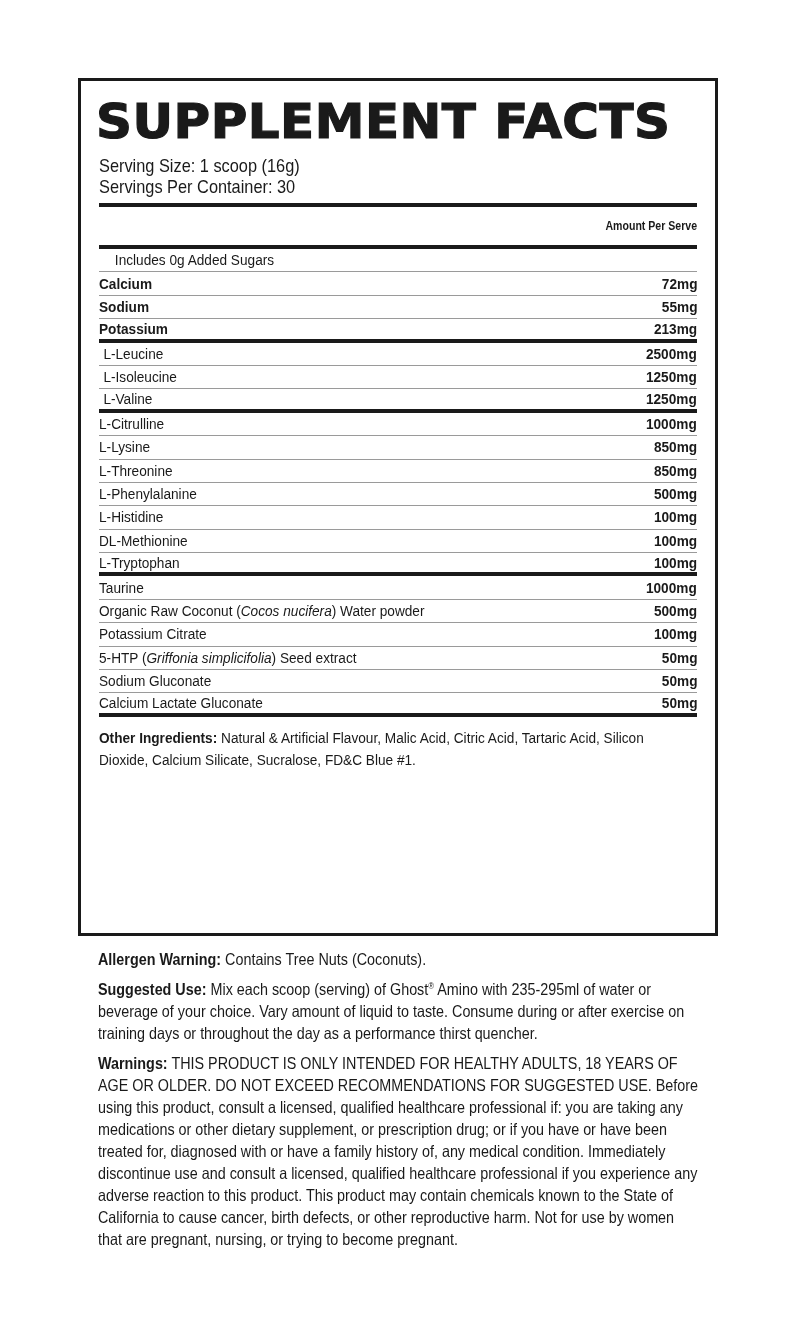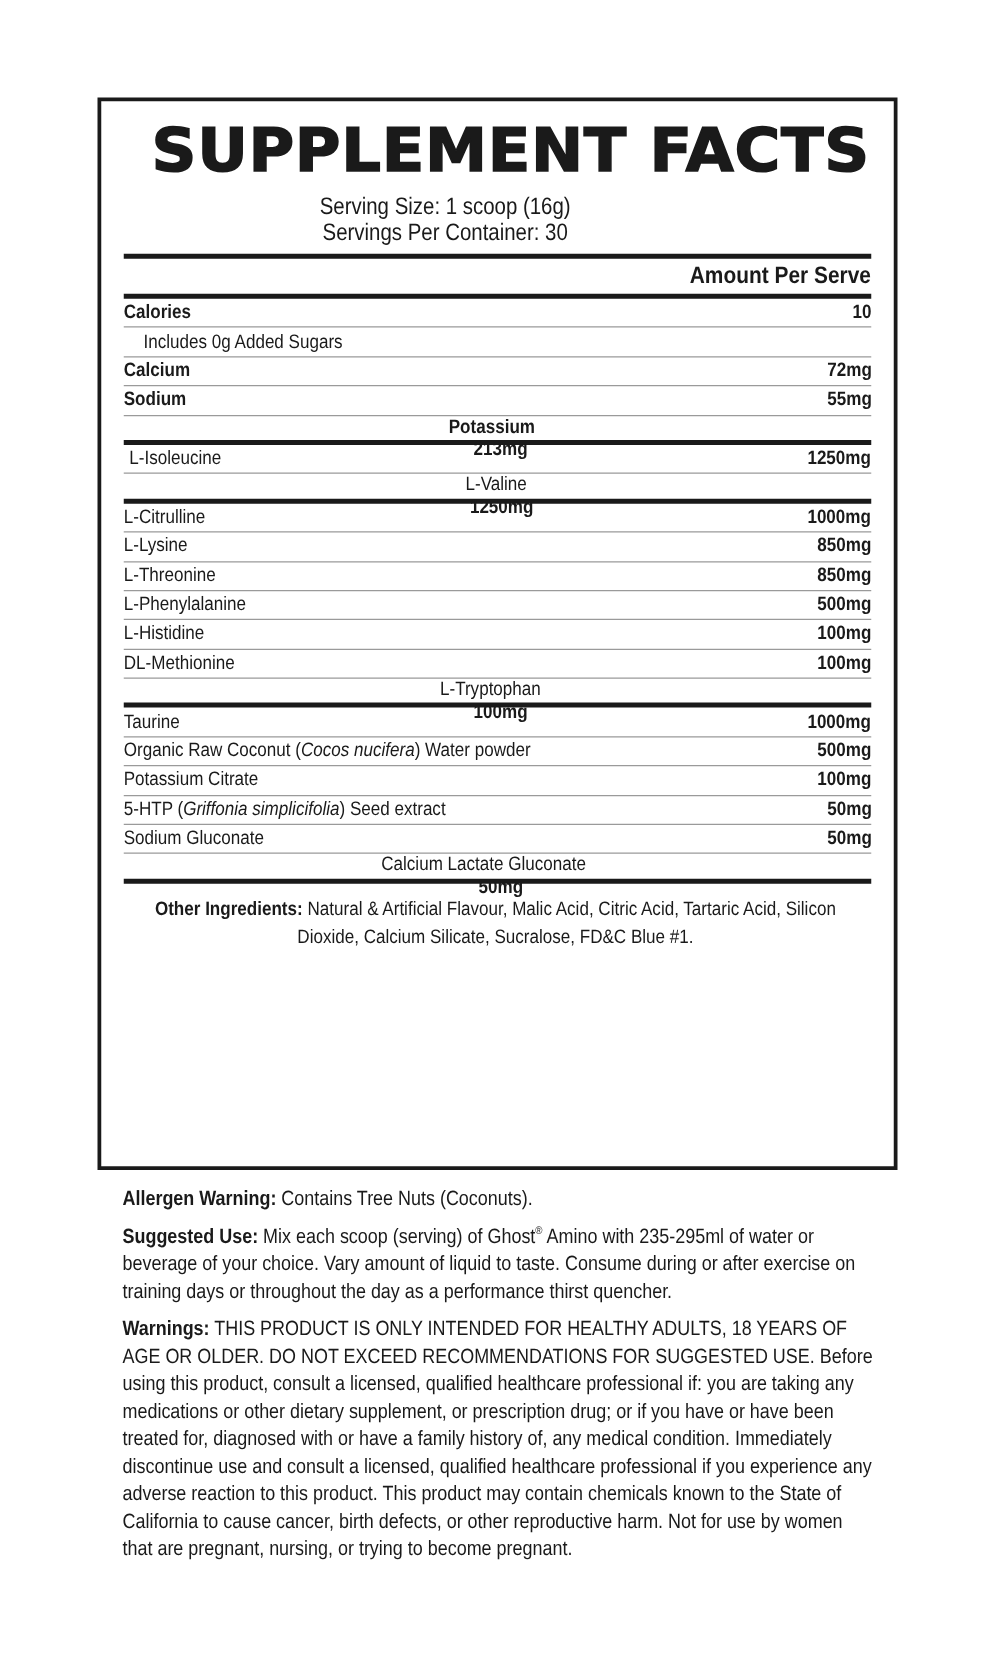--- a/index.html
+++ b/index.html
@@ -17,21 +17,20 @@
     }
     .facts-box {
       position: absolute;
       left: 78px;
       top: 78px;
       width: 640px;
       height: 858px;
       border: 3px solid #1a1a1a;
       box-sizing: border-box;
       padding: 0 18px 0 18px;
-      text-align: center;
     }
     .title {
       font-family: "DejaVu Sans", sans-serif;
       font-weight: 900;
       font-size: 48px;
       letter-spacing: 0.5px;
       line-height: 1;
       margin-top: 16px;
       margin-left: -3px;
       transform: scaleX(1.04);
@@ -45,39 +44,38 @@
       transform: scaleX(0.86);
       transform-origin: left center;
       white-space: nowrap;
     }
     .serving.first { margin-top: 10px; }
     .rule-thick {
       height: 4px;
       background: #1a1a1a;
     }
     .amount-header {
-      height: 28px;
+      height: 38px;
       display: flex;
       justify-content: flex-end;
       align-items: center;
       font-weight: bold;
-      font-size: 19px;
+      font-size: 12px;
     }
     .row {
       height: 23.4px;
       display: flex;
       justify-content: space-between;
       align-items: center;
       font-size: 15.5px;
       border-bottom: 1px solid #9a9a9a;
       box-sizing: border-box;
     }
     .row.thick-bottom {
       border-bottom: 4px solid #1a1a1a;
-      flex-direction: column;
     }
     .row .name {
       white-space: nowrap;
       transform: scaleX(0.88);
       transform-origin: left center;
     }
     .row .val {
       font-weight: bold;
       white-space: nowrap;
       transform: scaleX(0.88);
@@ -116,41 +114,41 @@
   <div class="title">SUPPLEMENT FACTS</div>
   <div class="serving first">Serving Size: 1 scoop (16g)</div>
   <div class="serving">Servings Per Container: 30</div>
 
   <div class="rule-thick" style="margin-top:6px"></div>
   <div class="amount-header">
     <span style="transform:scaleX(0.88);transform-origin:right center;display:inline-block;">Amount Per Serve</span>
   </div>
   <div class="rule-thick"></div>
 
-  <div class="row bold">
-    <span class="name">Calories</span>
-    <span class="val">10</span>
-  </div>
   <div class="row indent2">
     <span class="name">Includes 0g Added Sugars</span>
     <span class="val"></span>
   </div>
   <div class="row bold">
     <span class="name">Calcium</span>
     <span class="val">72mg</span>
   </div>
   <div class="row bold">
     <span class="name">Sodium</span>
     <span class="val">55mg</span>
   </div>
   <div class="row bold thick-bottom">
     <span class="name">Potassium</span>
     <span class="val">213mg</span>
   </div>
 
+  <div class="row indent1">
+    <span class="name">L-Leucine</span>
+    <span class="val">2500mg</span>
+  </div>
   <div class="row indent1">
     <span class="name">L-Isoleucine</span>
     <span class="val">1250mg</span>
   </div>
   <div class="row indent1 thick-bottom">
     <span class="name">L-Valine</span>
     <span class="val">1250mg</span>
   </div>
 
   <div class="row">

